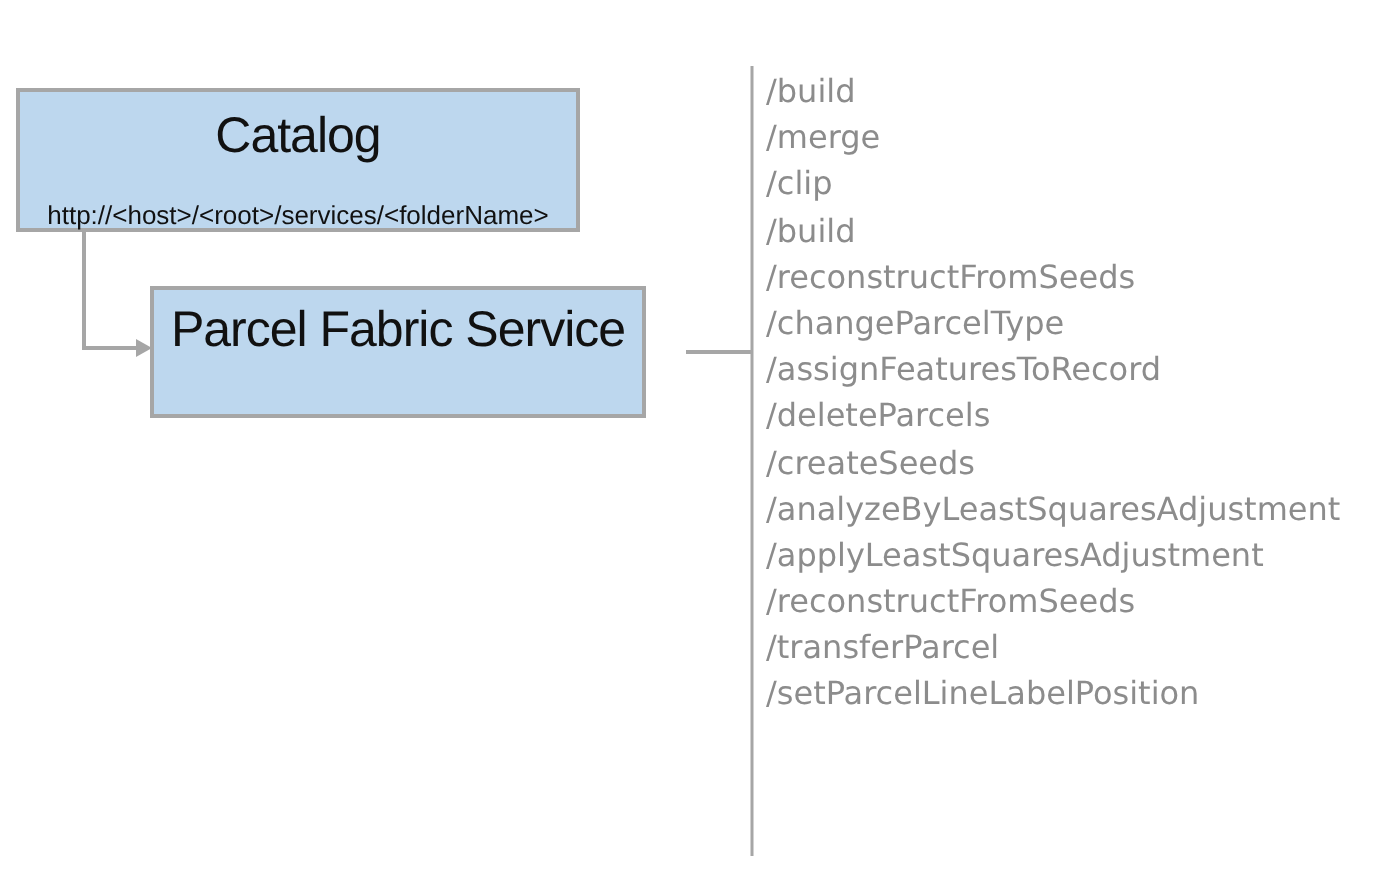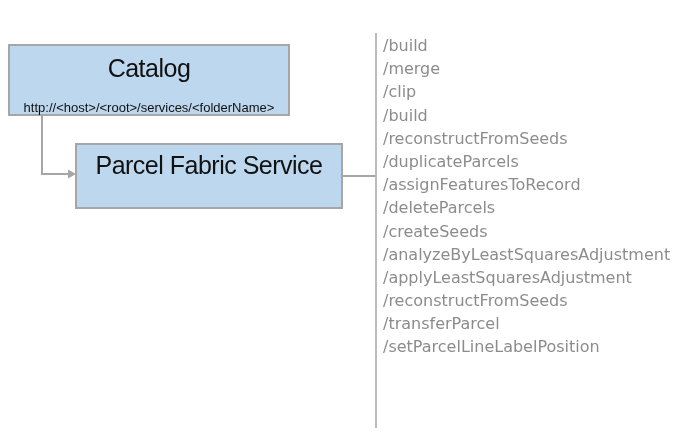--- a/index.html
+++ b/index.html
@@ -22,21 +22,21 @@
     font-family: "Liberation Sans", sans-serif;
   }
   .node-box {
     position: absolute;
     background: var(--box-fill);
     border: 2px solid var(--box-border);
     text-align: center;
     color: var(--title-text);
   }
   .catalog-box  { left: 8px;  top: 44px;  width: 282px; height: 72px; padding-top: 7px; }
-  .service-box  { left: 75px; top: 143px; width: 268px; height: 66px; padding-top: 5px; text-align: center; }
+  .service-box  { left: 75px; top: 143px; width: 248px; height: 66px; padding-top: 5px; text-align: center; }
   .node-title {
     font-size: 25px;
     letter-spacing: -0.5px;
     line-height: 30px;
     white-space: nowrap;
   }
   .node-subtitle {
     font-size: 13px;
     line-height: 18px;
     margin-top: 16px;
@@ -85,21 +85,21 @@
   <div class="node-box service-box">
     <div class="node-title">Parcel Fabric Service</div>
   </div>
 
   <div class="operations-list">
       <div class="op-item">/build</div>
       <div class="op-item">/merge</div>
       <div class="op-item">/clip</div>
       <div class="op-item">/build</div>
       <div class="op-item">/reconstructFromSeeds</div>
-      <div class="op-item">/duplicateParcels</div>
+      <div class="op-item">/changeParcelType</div>
       <div class="op-item">/assignFeaturesToRecord</div>
       <div class="op-item">/deleteParcels</div>
       <div class="op-item">/createSeeds</div>
       <div class="op-item">/analyzeByLeastSquaresAdjustment</div>
       <div class="op-item">/applyLeastSquaresAdjustment</div>
       <div class="op-item">/reconstructFromSeeds</div>
       <div class="op-item">/transferParcel</div>
       <div class="op-item">/setParcelLineLabelPosition</div>
     </div>
 

